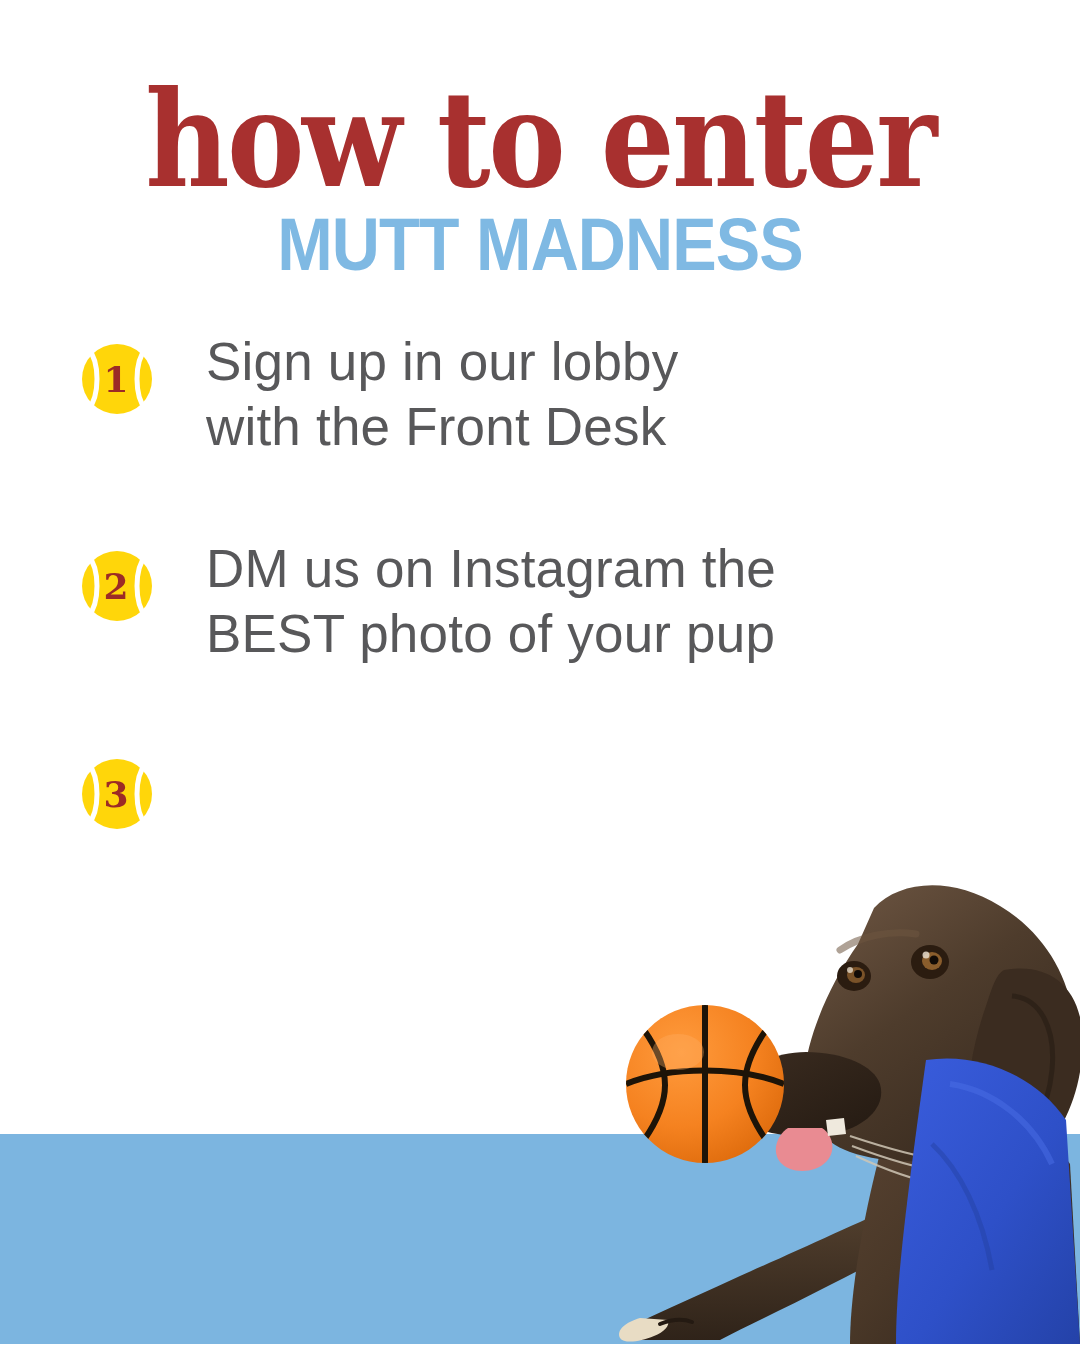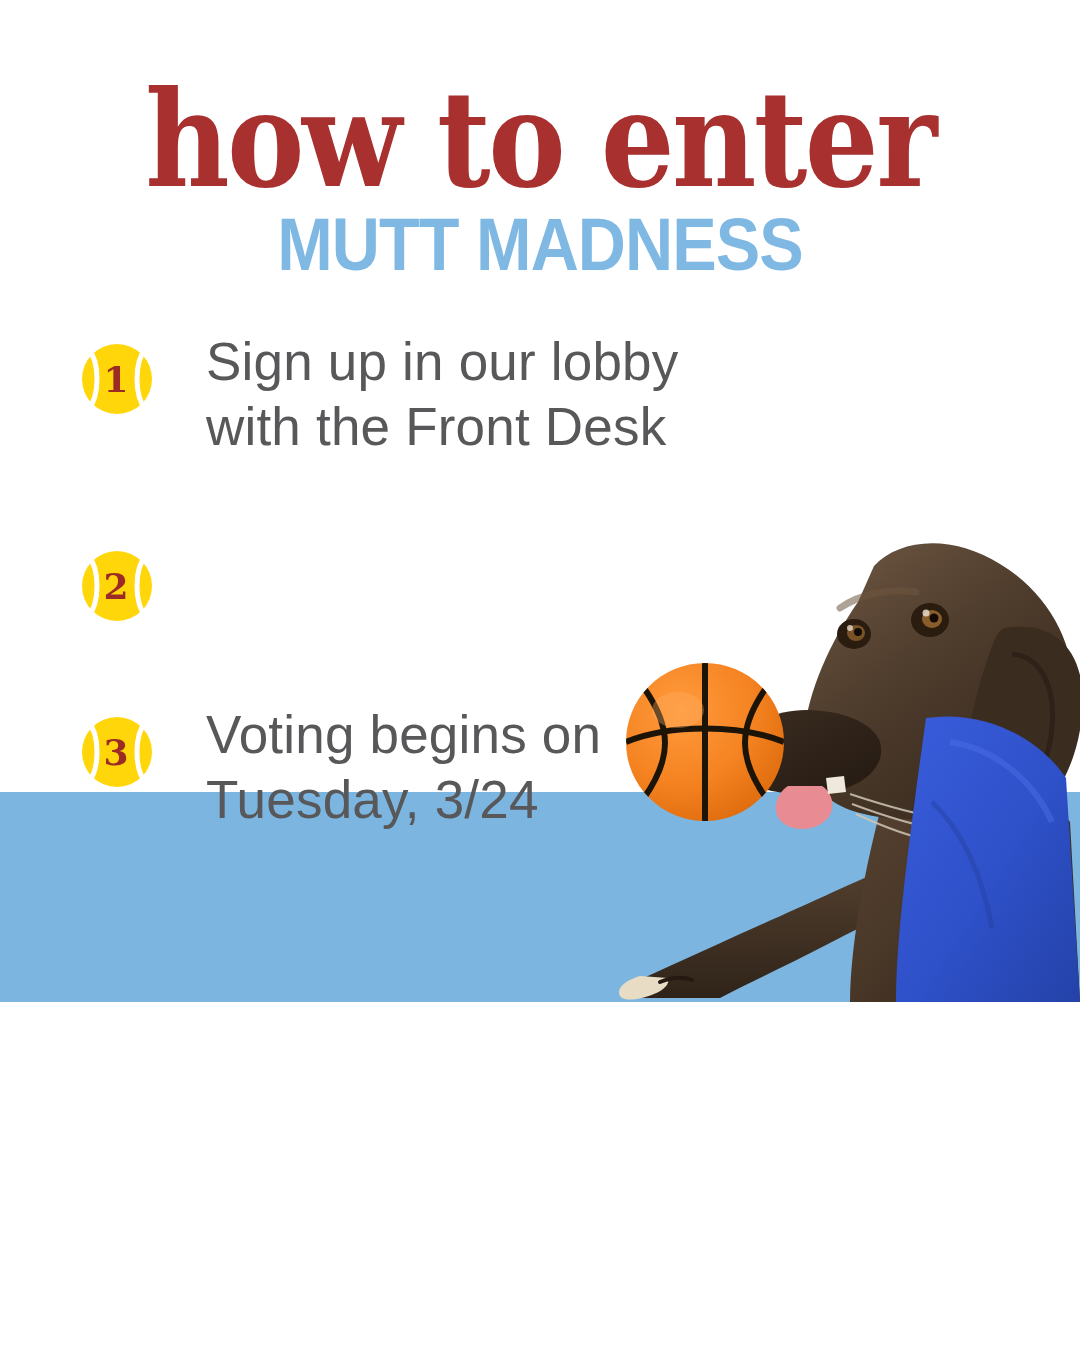--- a/index.html
+++ b/index.html
@@ -5,21 +5,21 @@
   html,body{margin:0;padding:0;}
   body{
     width:1080px;height:1350px;
     background:#ffffff;
     font-family:"Liberation Sans", sans-serif;
     overflow:hidden;
     position:relative;
   }
   #poster{
     position:absolute;inset:0;
-    width:1080px;height:1002px;
+    width:1080px;height:1344px;
     background:#ffffff;
     overflow:hidden;
   }
 
   
   .blue-band{
     position:absolute;left:0;right:0;bottom:0;
     height:210px;
     background:#7cb5e0;
     z-index:1;
@@ -265,30 +265,30 @@
 
     <div class="step">
       <div class="badge">
         <svg viewBox="0 0 78 78" xmlns="http://www.w3.org/2000/svg">
           <circle cx="39" cy="39" r="35" fill="#ffd60a"></circle>
           <path d="M10 8 C22 22 22 56 10 70" stroke="#ffffff" stroke-width="5" fill="none" stroke-linecap="round"></path>
           <path d="M68 8 C56 22 56 56 68 70" stroke="#ffffff" stroke-width="5" fill="none" stroke-linecap="round"></path>
         </svg>
         <span class="num">2</span>
       </div>
+      <div class="step-text">DM us on Instagram the
+BEST photo of your pup</div>
     </div>
 
     <div class="step">
       <div class="badge">
         <svg viewBox="0 0 78 78" xmlns="http://www.w3.org/2000/svg">
           <circle cx="39" cy="39" r="35" fill="#ffd60a"></circle>
           <path d="M10 8 C22 22 22 56 10 70" stroke="#ffffff" stroke-width="5" fill="none" stroke-linecap="round"></path>
           <path d="M68 8 C56 22 56 56 68 70" stroke="#ffffff" stroke-width="5" fill="none" stroke-linecap="round"></path>
         </svg>
         <span class="num">3</span>
       </div>
-      <div class="step-text">Voting begins on
-Tuesday, 3/24</div>
     </div>
 
   </div>
 
 </div>
 
 </body></html>

